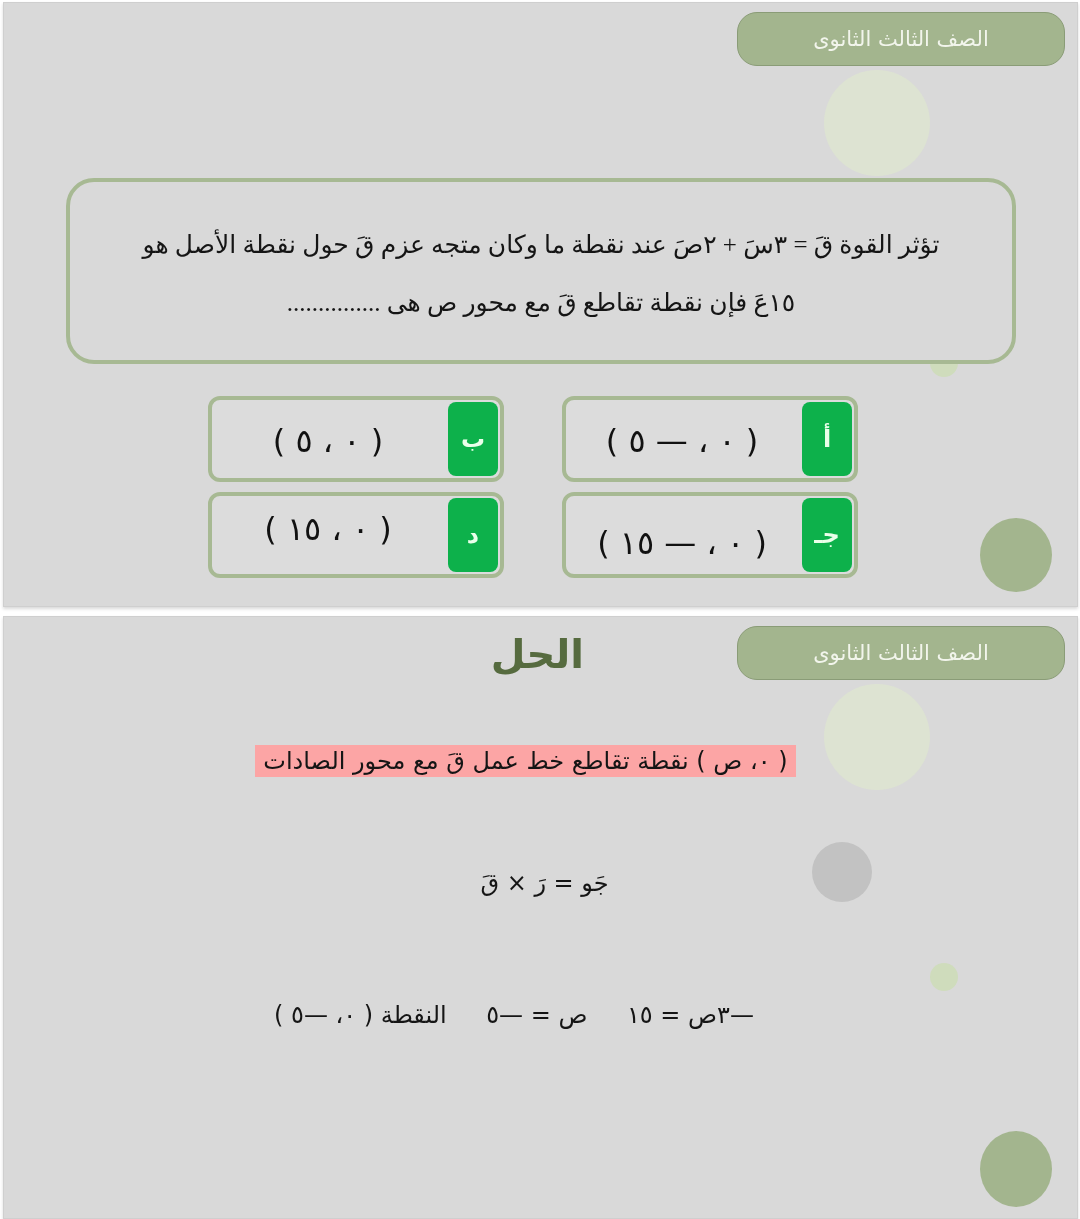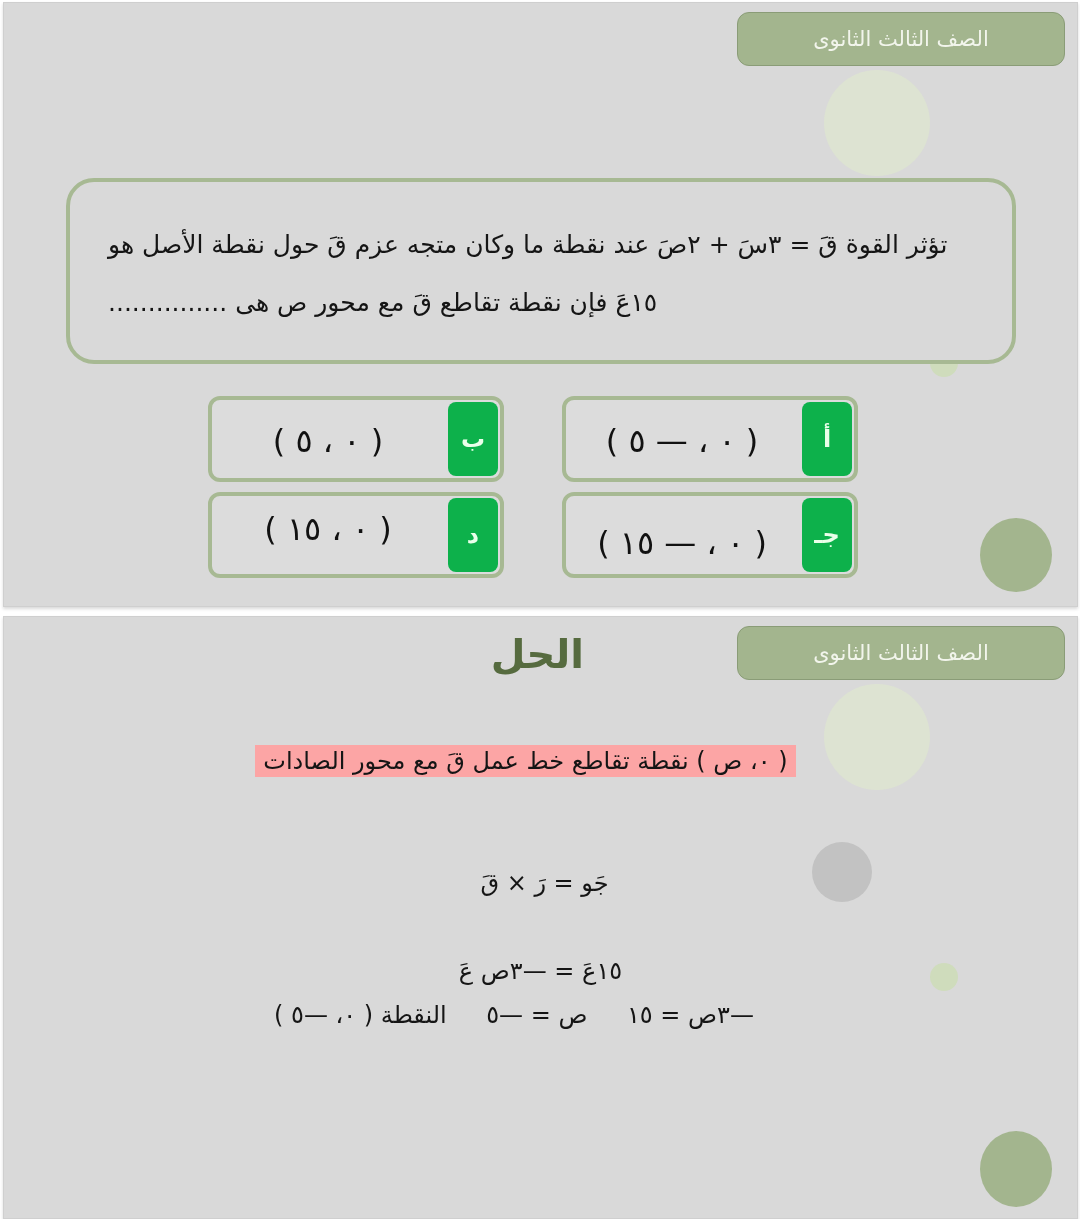--- a/index.html
+++ b/index.html
@@ -18,21 +18,21 @@
   #slide1 { top: 2px; height: 605px; }
   #slide2 { top: 616px; height: 603px; }
 
   .grade-badge {
     position: absolute;
     right: 12px;
     width: 328px;
     height: 54px;
     background: #a3b58e;
     border: 1px solid #8a9c77;
-    border-radius: 12px;
+    border-radius: 20px;
     color: #f2f5ec;
     font-size: 21px;
     display: flex; align-items: center; justify-content: center;
     direction: rtl;
   }
 
   .circle { position: absolute; border-radius: 50%; }
 
   .question-box {
     position: absolute;
@@ -41,22 +41,23 @@
     border: 4px solid #a7b993;
     border-radius: 28px;
     background: #d9d9d9;
     direction: rtl;
     padding: 34px 38px 0 38px;
   }
   .question-line {
     font-size: 25px;
     line-height: 58px;
     white-space: nowrap;
-    text-align: left;
+    text-align: center;
     color: #151515;
+    font-family: Liberation Serif, serif;
   }
 
   .option {
     position: absolute;
     width: 296px; height: 86px;
     border: 4px solid #a7b993;
     border-radius: 12px;
     background: #dcdcdc;
     overflow: hidden;
   }
@@ -160,22 +161,19 @@
   <div class="circle" style="left:808px; top:225px; width:60px; height:60px; background:#c2c2c2;"></div>
   <div class="circle" style="left:926px; top:346px; width:28px; height:28px; background:#cfdcbc;"></div>
   <div class="circle" style="left:976px; top:514px; width:72px; height:76px; background:#a3b58e;"></div>
 
   <div class="sol-line" style="top:130px; left:-30px;">
     <span class="hl">( ٠، ص ) نقطة تقاطع خط عمل قَ مع محور الصادات</span>
   </div>
   <div class="sol-line" style="top:252px;padding-left:8px;">
     <span>جَو = رَ × قَ</span>
   </div>
-  <div class="sol-line" style="top:340px;">
-    <span>١٥عَ = —٣ص عَ</span>
-  </div>
 
   <div class="final-row">
     <span>—٣ص = ١٥</span>
     <span>ص = —٥</span>
     <span>النقطة ( ٠، —٥ )</span>
   </div>
 </div>
 
 </body></html>

